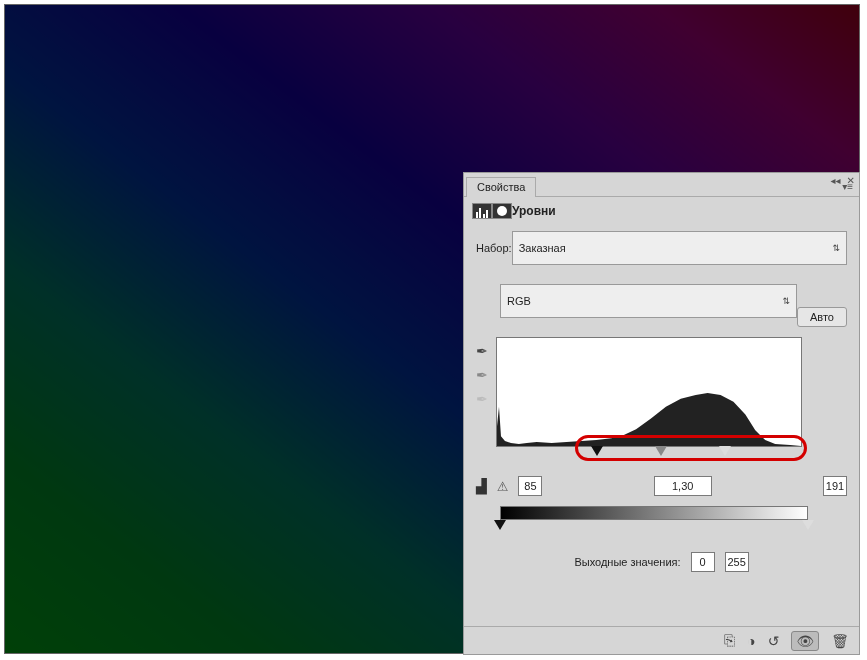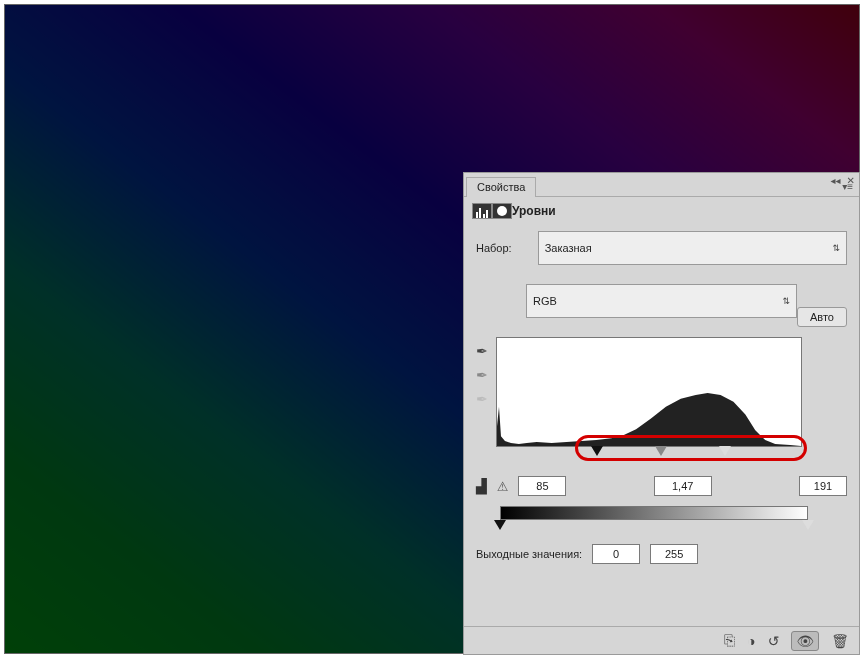--- a/index.html
+++ b/index.html
@@ -115,21 +115,20 @@
   .select {
     flex: 1 1 auto;
     background: #eee;
     border: 1px solid #999;
     height: 26px;
     display: flex;
     align-items: center;
     padding: 16px 6px;
     justify-content: space-between;
     font-size: 11px;
-    margin-left: 26px;
   }
   .select .arrow { color:#444; font-size:9px; }
   .btn {
     border: 1px solid #999;
     background: #e6e6e6;
     padding: 3px 10px;
     font-size: 11px;
     border-radius: 3px;
     margin-top: 32px;
   }
@@ -193,21 +192,21 @@
     align-items: center;
     gap: 10px;
     margin-top: 6px;
   }
   .mini-icon {
     font-size: 14px;
     color:#333;
   }
   .warn-icon { color:#555; font-size:13px; }
   .text-input {
-    width: 48px;
+    width: 24px;
     height: 20px;
     border: 1px solid #7a7a7a;
     background: #fff;
     text-align: center;
     font-size: 11px;
     line-height: 18px;
   }
   .text-input.mid { width: 58px; }
 
   .output-gradient {
@@ -220,22 +219,23 @@
   .output-track {
     position: relative;
     width: 308px;
     height: 12px;
     margin-left: 24px;
   }
 
   .output-row {
     display:flex;
     align-items:center;
+    justify-content:center;
     gap:10px;
-    margin-top:2px;
+    margin-top:10px;
   }
 
   .panel-footer {
     height: 28px;
     border-top: 1px solid #aaa;
     background: #d6d6d6;
     display: flex;
     align-items: center;
     justify-content: flex-end;
     gap: 12px;
@@ -342,21 +342,21 @@
           <div class="tri tri-white" id="in-h" style="left: 229.5px;"></div>
         </div>
       </div>
     </div>
 
     <div class="input-row">
       <span class="mini-icon">▟</span>
       <span class="warn-icon">⚠</span>
       <div class="text-input">85</div>
       <div style="flex:1"></div>
-      <div class="text-input mid">1,47</div>
+      <div class="text-input mid">1,30</div>
       <div style="flex:1"></div>
       <div class="text-input">191</div>
     </div>
 
     <div>
       <div class="output-gradient"></div>
       <div class="output-track">
         <div class="tri tri-black" id="out-s" style="left: 0px;"></div>
         <div class="tri tri-white" id="out-h" style="left: 308px;"></div>
       </div>

